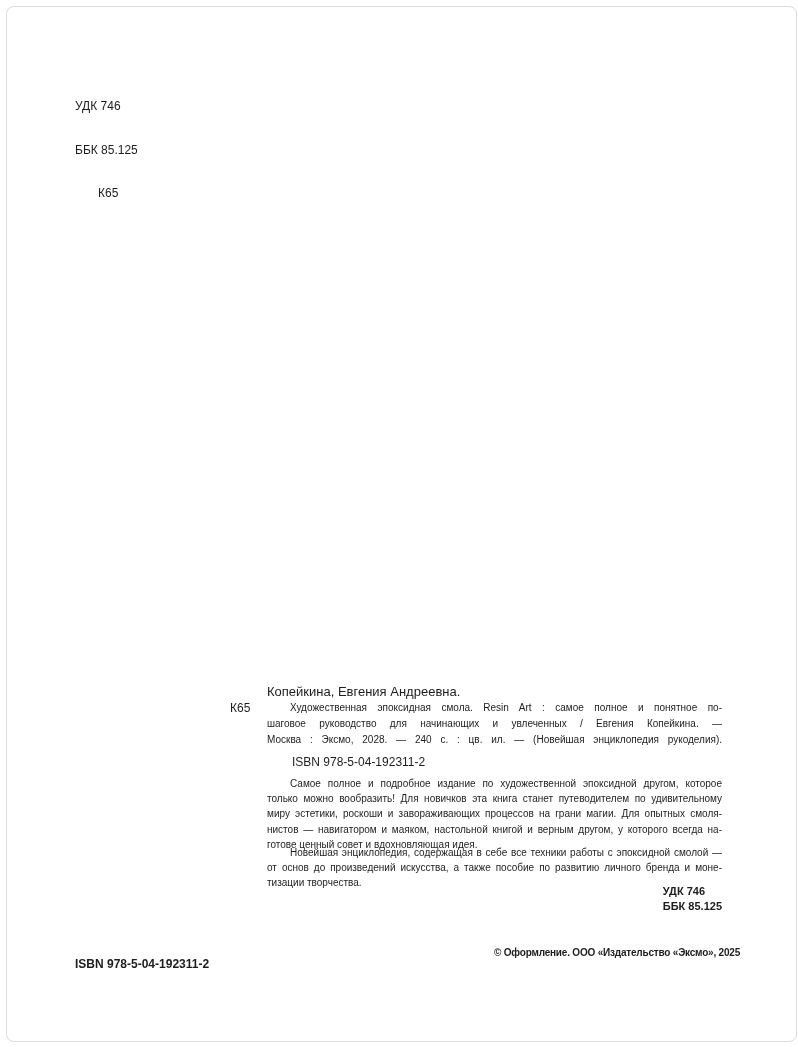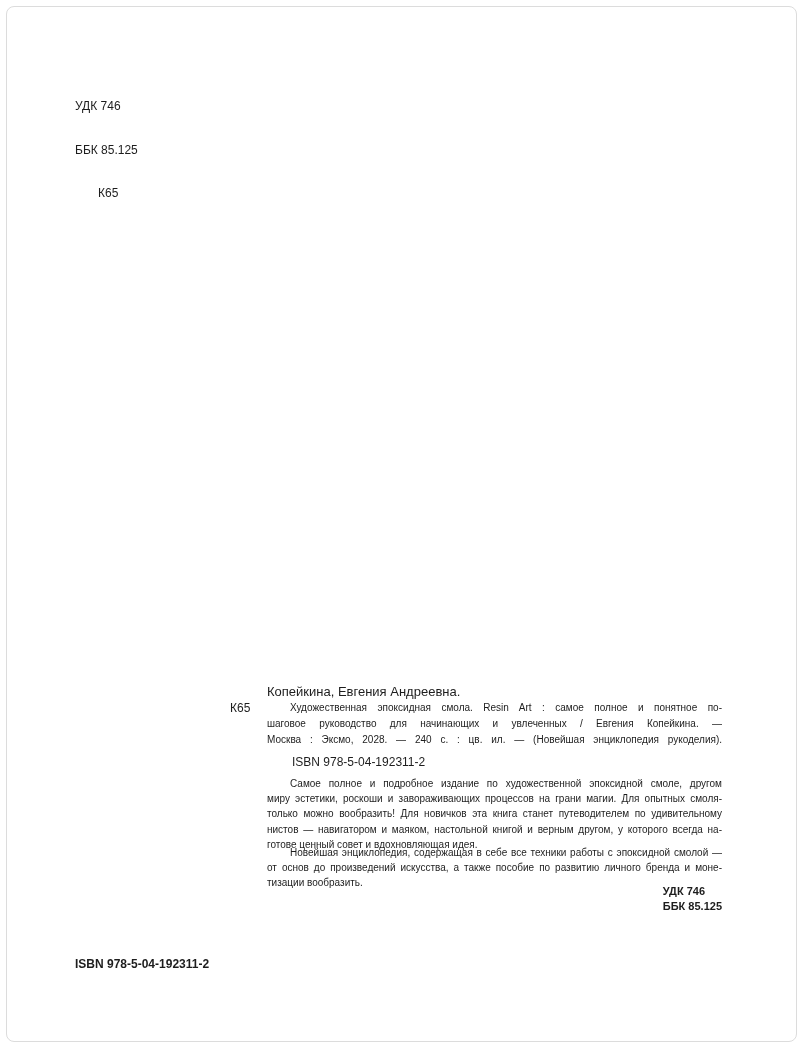--- a/index.html
+++ b/index.html
@@ -145,37 +145,38 @@
 
     <div class="biblio">
       <div class="jline first">Художественная эпоксидная смола. Resin Art : самое полное и понятное по-</div>
       <div class="jline">шаговое руководство для начинающих и увлеченных / Евгения Копейкина. —</div>
       <div class="jline">Москва : Эксмо, 2028. — 240 с. : цв. ил. — (Новейшая энциклопедия рукоделия).</div>
     </div>
 
     <div class="card-isbn">ISBN 978-5-04-192311-2</div>
 
     <div class="annotation-1">
-      <div class="jline first">Самое полное и подробное издание по художественной эпоксидной смоле, другом</div>
+      <div class="jline first">Самое полное и подробное издание по художественной эпоксидной другом, которое</div>
+      <div class="jline">только можно вообразить! Для новичков эта книга станет путеводителем по удивительному</div>
       <div class="jline">миру эстетики, роскоши и завораживающих процессов на грани магии. Для опытных смоля-</div>
-      <div class="jline">только можно вообразить! Для новичков эта книга станет путеводителем по удивительному</div>
       <div class="jline">нистов — навигатором и маяком, настольной книгой и верным другом, у которого всегда на-</div>
       <div class="jline last">готове ценный совет и вдохновляющая идея.</div>
     </div>
 
     <div class="annotation-2">
       <div class="jline first">Новейшая энциклопедия, содержащая в себе все техники работы с эпоксидной смолой —</div>
       <div class="jline">от основ до произведений искусства, а также пособие по развитию личного бренда и моне-</div>
-      <div class="jline last">тизации вообразить.</div>
+      <div class="jline last">тизации творчества.</div>
     </div>
 
     <div class="card-codes">
       <div class="card-codes-inner">
         <div>УДК 746</div>
         <div>ББК 85.125</div>
       </div>
     </div>
   </div>
 
   <div class="footer-isbn">ISBN 978-5-04-192311-2</div>
   <div class="footer-copyright">
+    <div>© Оформление. ООО «Издательство «Эксмо», 2025</div>
   </div>
 </div>
 
 </body></html>

